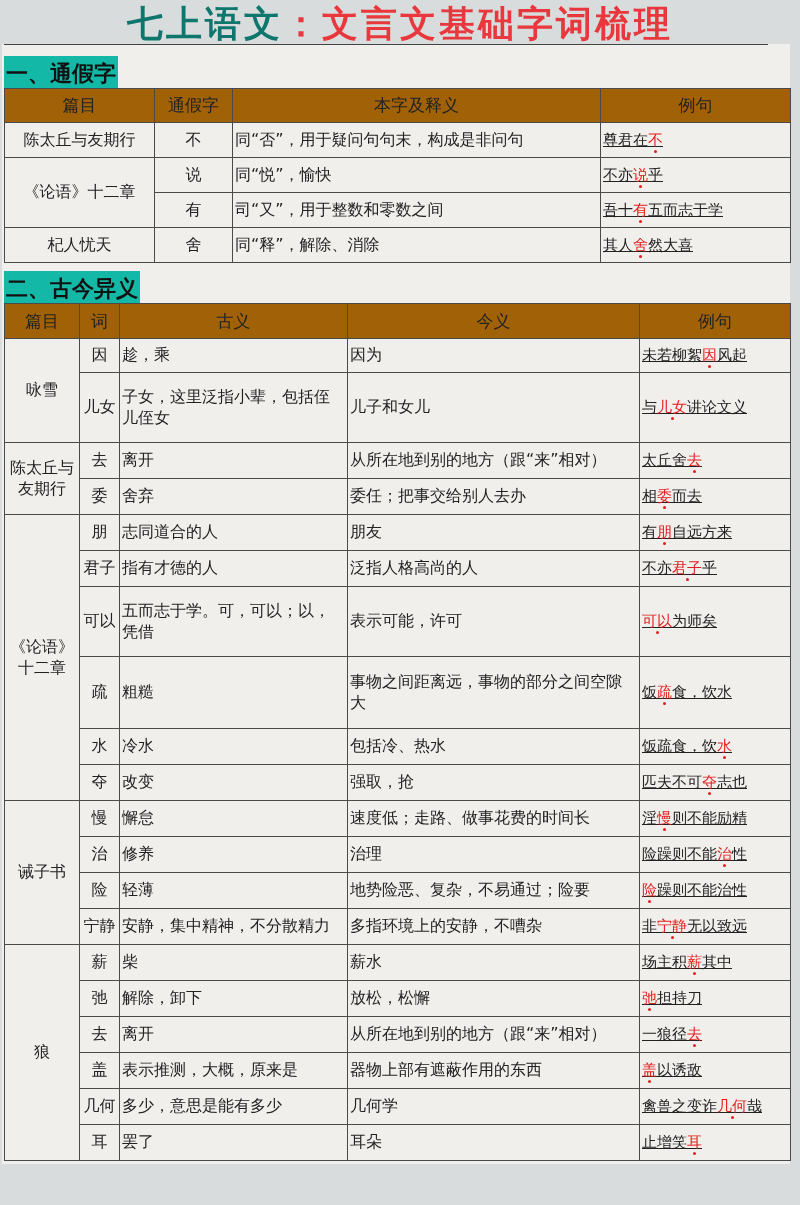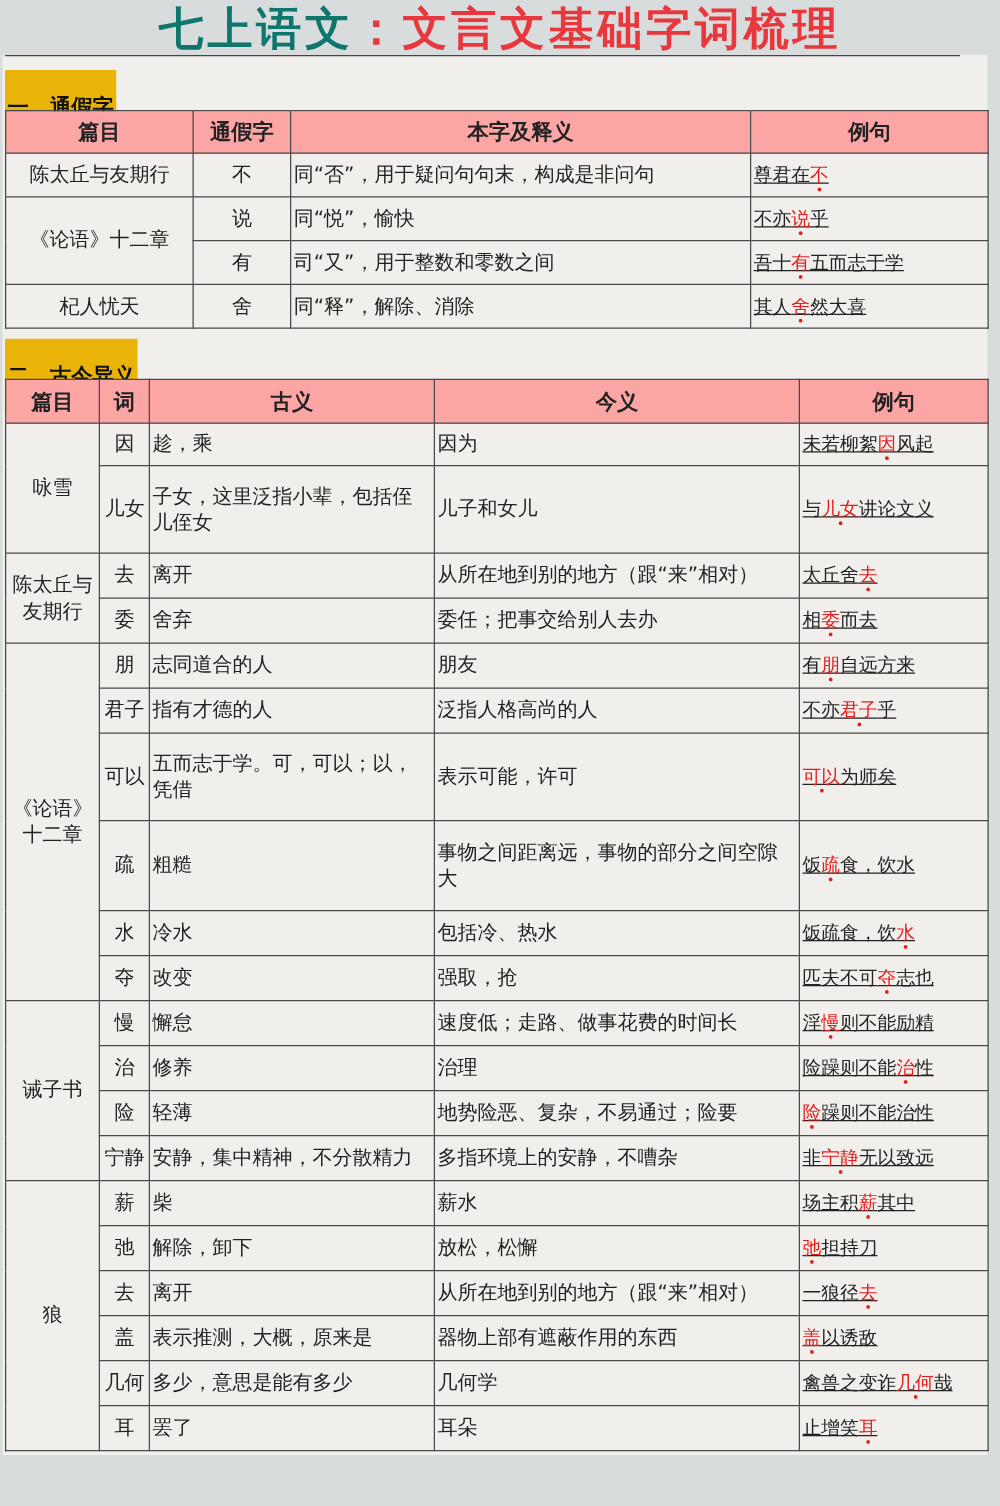--- a/index.html
+++ b/index.html
@@ -16,25 +16,25 @@
   .title {
     position:absolute; left:0; top:2px; width:800px; text-align:center;
     font-family:"DejaVu Sans", sans-serif; font-weight:bold; font-size:36px;
     letter-spacing:3px; line-height:44px;
   }
   .title .blue { color:#0f766e; }
   .title .red { color:#e8383d; }
   .rule { position:absolute; left:4px; top:44px; width:764px; height:1px; background:#444; }
   .section {
     position:absolute; left:4px; height:28px; line-height:28px;
-    background:#eab308; color:#111; font-size:17px; font-weight:bold; padding:16px 2px;
+    background:#14b8a6; color:#111; font-size:22px; font-weight:bold; padding:4px 2px;
   }
   table { position:absolute; left:4px; border-collapse:collapse; table-layout:fixed; background:transparent; }
   td, th { border:1.5px solid #4a4a4a; font-weight:normal; color:#222; font-size:16px; padding:0 2px; }
-  th { background:#fca5a5; font-weight:bold; font-size:17px; text-align:center; }
+  th { background:#a16207; font-weight:normal; font-size:17px; text-align:center; }
   td.c { text-align:center; }
   td.l { text-align:left; }
   td.ex { font-family:"DejaVu Serif", serif; font-size:15px; text-align:left;text-decoration:underline; }
   .hl { color:#e31c1c; position:relative; }
   .hl::after { content:""; position:absolute; left:50%; bottom:-4px; width:3px; height:3px; margin-left:-1.5px; border-radius:50%; background:#e31c1c; }
   #t1 { top:88px; width:786px; }
   #t1 th { height:33px; }
   #t1 td { height:34px; }
   #t2 { top:303px; width:786px; }
   #t2 th { height:34px; }

